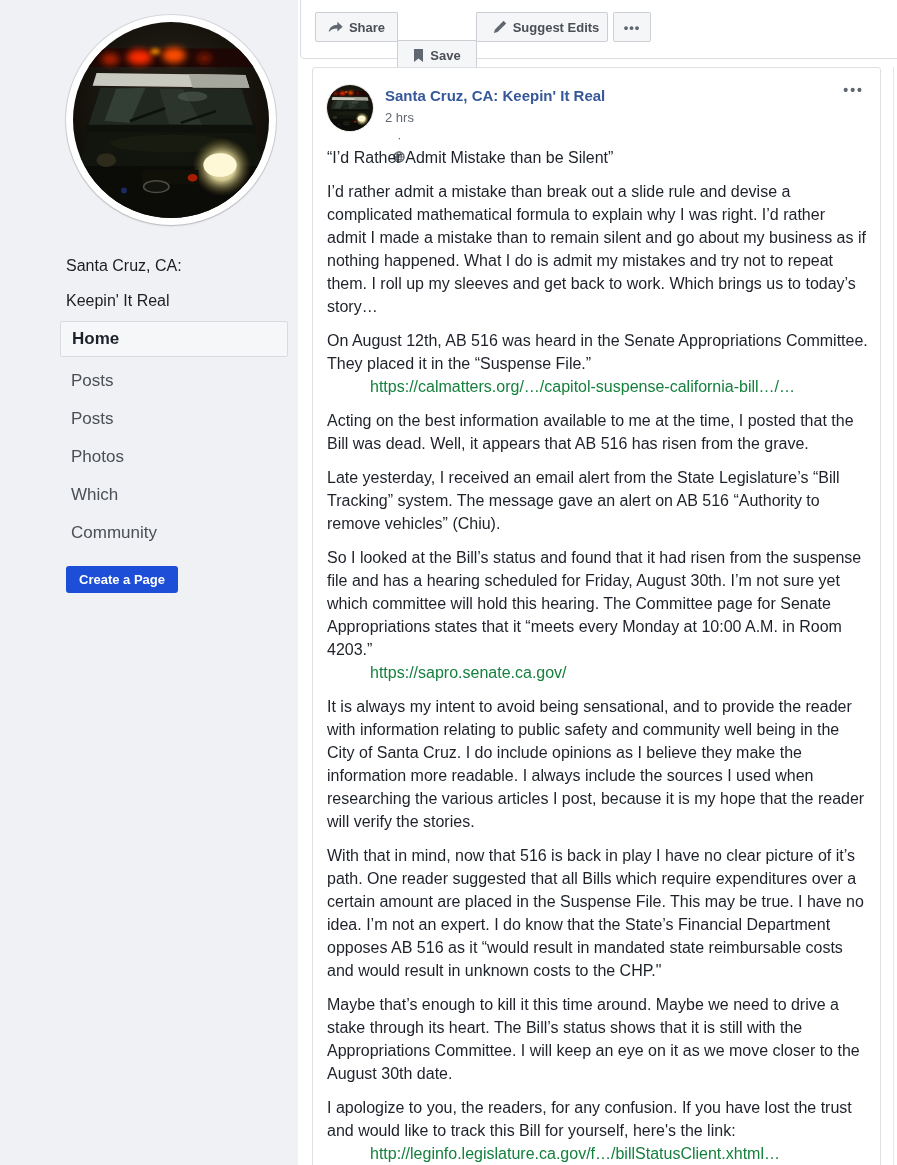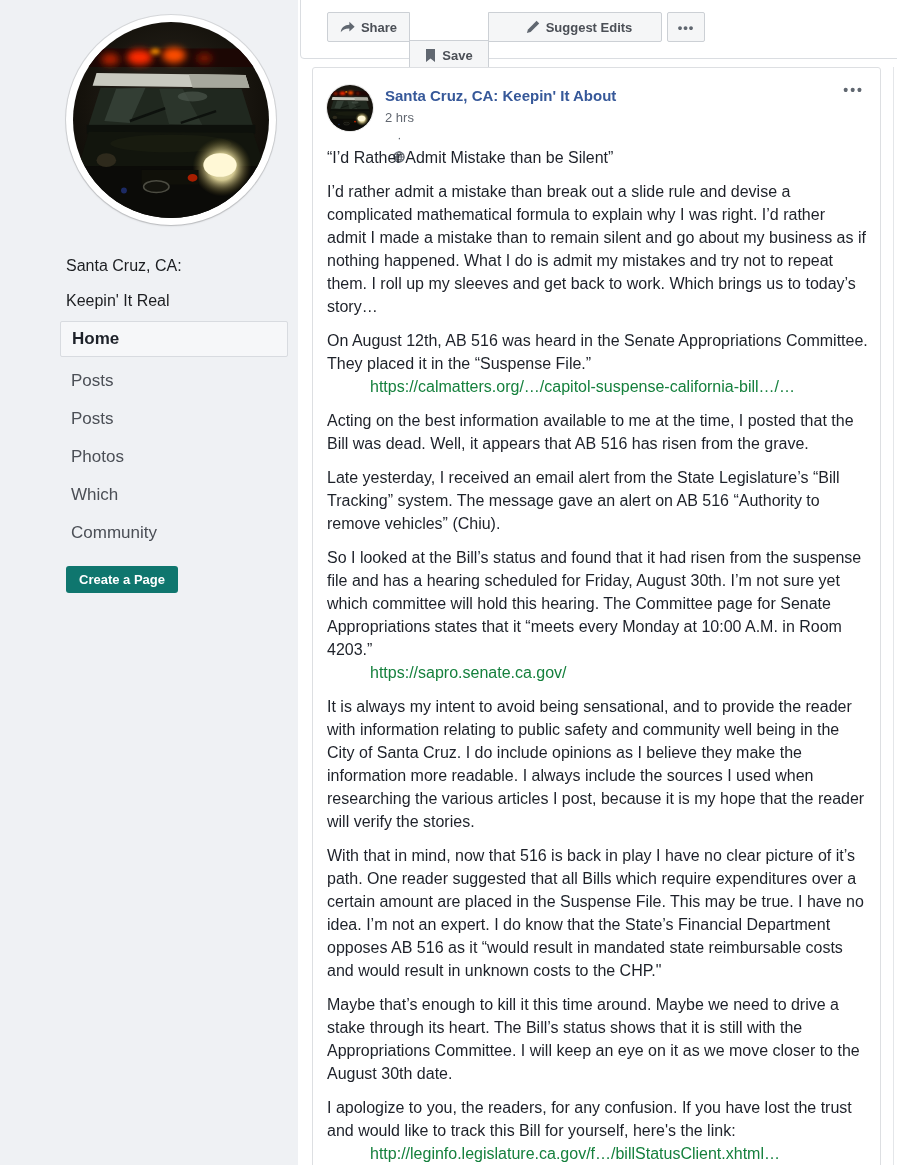--- a/index.html
+++ b/index.html
@@ -21,42 +21,42 @@
   .nav { position:absolute; left:60px; top:321px; width:228px; }
   .nav-item { font-size:17px; color:#4b4f56; cursor:pointer; }
   .nav-item.active {
     background:#f6f7f9; border:1px solid #d8dbe0; border-radius:2px;
     height:36px; line-height:34px; padding:0 16px 0 11px; font-weight:700; color:#1d2129;
     margin-bottom:5px;
   }
   .nav-item:not(.active) { height:38px; line-height:38px; padding-left:11px; }
   .create-page-btn {
     position:absolute; left:66px; top:566px; height:27px; padding:0 13px;
-    background:#0f766e; color:#fff; font-size:13px; font-weight:700;
+    background:#1d4ed8; color:#fff; font-size:13px; font-weight:700;
     border:none; border-radius:3px; line-height:27px; cursor:pointer;
   }
   
   .header-card {
     position:absolute; left:300px; top:-12px; width:612px; height:71px;
     background:#fff; border:1px solid #dadde1; border-radius:4px;
   }
   .toolbar { position:absolute; left:313px; top:12px; display:flex; align-items:stretch; height:30px; }
   .tb-btn {
     display:flex; align-items:center; justify-content:center; gap:6px;
     background:#f5f6f7; border:1px solid #ccd0d5; color:#4b4f56;
     font-size:13px; font-weight:700; cursor:pointer; height:30px;
     font-family:inherit;
   }
   .tb-group .tb-btn { border-radius:0; margin-left:-1px; }
   .tb-group { display:flex; }
-  .tb-group .tb-btn:first-child { border-radius:2px 0 0 2px; margin-left:14px;text-align:right; }
+  .tb-group .tb-btn:first-child { border-radius:2px 0 0 2px; margin-left:2px;text-align:right; }
   .tb-group .tb-btn:last-child { border-radius:0 2px 2px 0; }
   .tb-btn.share { width:83px; }
   .tb-btn.save { width:80px;margin-top:28px; }
-  .tb-btn.suggest { width:174px;padding-left:8px; }
+  .tb-btn.suggest { width:132px;padding-left:8px; }
   .tb-btn.more { width:38px; border-radius:2px; margin-left:5px; letter-spacing:1px; color:#606770; }
   .tb-btn svg { flex:0 0 auto; }
   
   .post-card {
     position:absolute; left:312px; top:67px; width:569px; height:1120px;
     background:#fff; border:1px solid #dddfe2; border-radius:3px;
   }
   .edge-line { position:absolute; left:893px; top:67px; width:1px; height:1098px; background:#e4e6e9; }
   .post-avatar { position:absolute; left:14px; top:17px; width:46px; height:46px; }
   .post-avatar svg { width:46px; height:46px; border-radius:50%; display:block; box-shadow:0 0 0 1px rgba(0,0,0,.1); }
@@ -174,21 +174,21 @@
   </div>
   <button class="tb-btn more">•••</button>
 </div>
 
 <div class="post-card">
   <div class="post-avatar">
     <svg>
         <use href="#police-car" width="46" height="46"></use>
       </svg>
   </div>
-  <a class="post-author">Santa Cruz, CA: Keepin' It About</a>
+  <a class="post-author">Santa Cruz, CA: Keepin' It Real</a>
   <div class="post-meta">
     <span>2 hrs</span>
     <span>·</span>
     <span class="globe">
       <svg width="12" height="12" viewBox="0 0 12 12">
           <circle cx="6" cy="6" r="5.1" fill="none" stroke="#616770" stroke-width="1.3"></circle>
           <ellipse cx="6" cy="6" rx="2.3" ry="5.1" fill="none" stroke="#616770" stroke-width="1.1"></ellipse>
           <path d="M.9 6 H11.1 M1.6 3.2 H10.4 M1.6 8.8 H10.4" stroke="#616770" stroke-width="1.1" fill="none"></path>
         </svg>
     </span>

